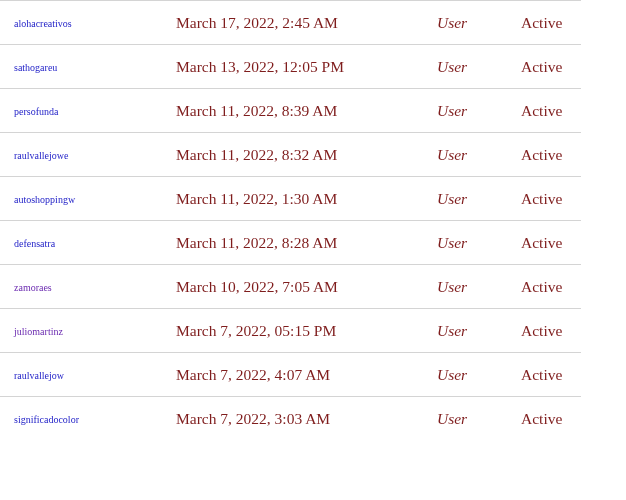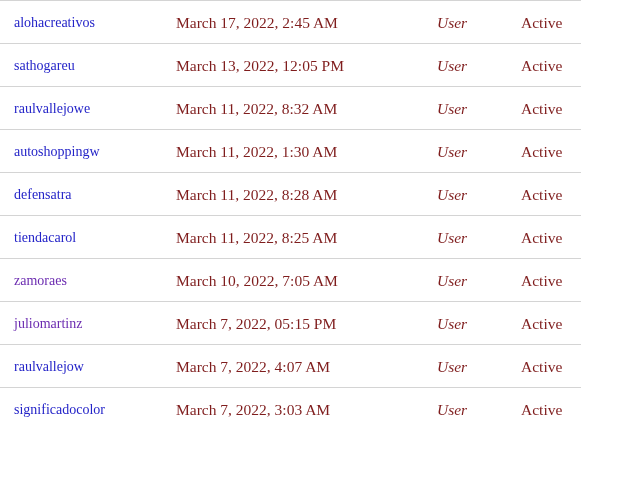--- a/index.html
+++ b/index.html
@@ -42,21 +42,21 @@
   
   .col-user   { width: 151px; padding-left: 14px !important; }
   .col-date   { width: 251px; padding-left: 11px !important; }
   .col-role   { width: 72px;  padding-left: 10px !important; font-style: italic; }
   .col-status { width: 60px;  padding-left: 12px !important; }
 
   .user-link {
     color: #2424c8;
     text-decoration: none;
     cursor: pointer;
-    font-size: 14px;
+    font-size: 10px;
   }
   .user-link.visited {
     color: #6b2bb0;
   }
 
   .cell-text {
     color: #7f1d1d;
   }
 </style>
 </head>
@@ -70,40 +70,40 @@
         <td class="col-role cell-text">User</td>
         <td class="col-status cell-text">Active</td>
       </tr>
       <tr>
         <td class="col-user"><a class="user-link">sathogareu</a></td>
         <td class="col-date cell-text">March 13, 2022, 12:05 PM</td>
         <td class="col-role cell-text">User</td>
         <td class="col-status cell-text">Active</td>
       </tr>
       <tr>
+        <td class="col-user"><a class="user-link">persofunda</a></td>
+        <td class="col-date cell-text">March 11, 2022, 8:39 AM</td>
+        <td class="col-role cell-text">User</td>
+        <td class="col-status cell-text">Active</td>
+      </tr>
+      <tr>
         <td class="col-user"><a class="user-link">raulvallejowe</a></td>
         <td class="col-date cell-text">March 11, 2022, 8:32 AM</td>
         <td class="col-role cell-text">User</td>
         <td class="col-status cell-text">Active</td>
       </tr>
       <tr>
         <td class="col-user"><a class="user-link">autoshoppingw</a></td>
         <td class="col-date cell-text">March 11, 2022, 1:30 AM</td>
         <td class="col-role cell-text">User</td>
         <td class="col-status cell-text">Active</td>
       </tr>
       <tr>
         <td class="col-user"><a class="user-link">defensatra</a></td>
         <td class="col-date cell-text">March 11, 2022, 8:28 AM</td>
-        <td class="col-role cell-text">User</td>
-        <td class="col-status cell-text">Active</td>
-      </tr>
-      <tr>
-        <td class="col-user"><a class="user-link">tiendacarol</a></td>
-        <td class="col-date cell-text">March 11, 2022, 8:25 AM</td>
         <td class="col-role cell-text">User</td>
         <td class="col-status cell-text">Active</td>
       </tr>
       <tr>
         <td class="col-user"><a class="user-link visited">zamoraes</a></td>
         <td class="col-date cell-text">March 10, 2022, 7:05 AM</td>
         <td class="col-role cell-text">User</td>
         <td class="col-status cell-text">Active</td>
       </tr>
       <tr>

